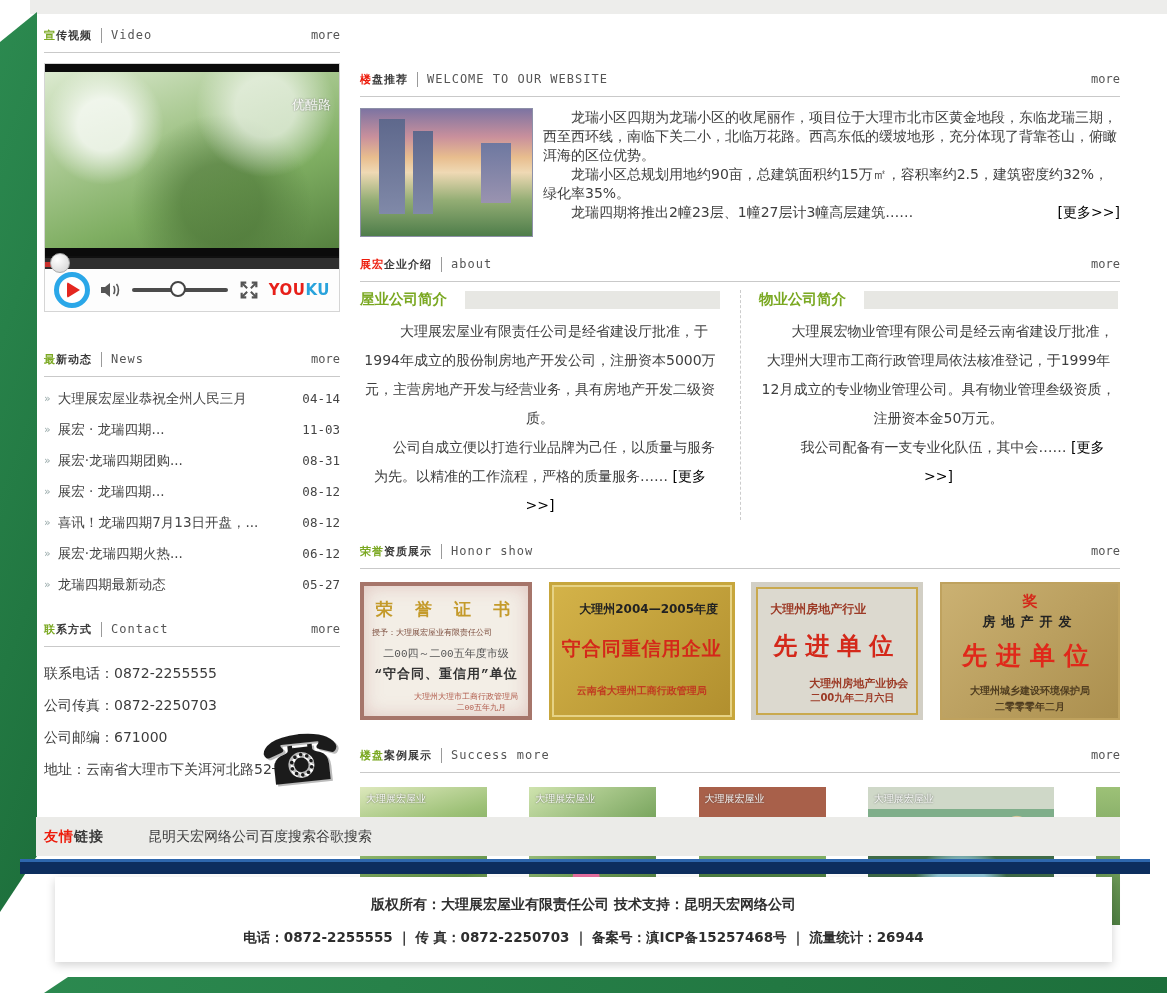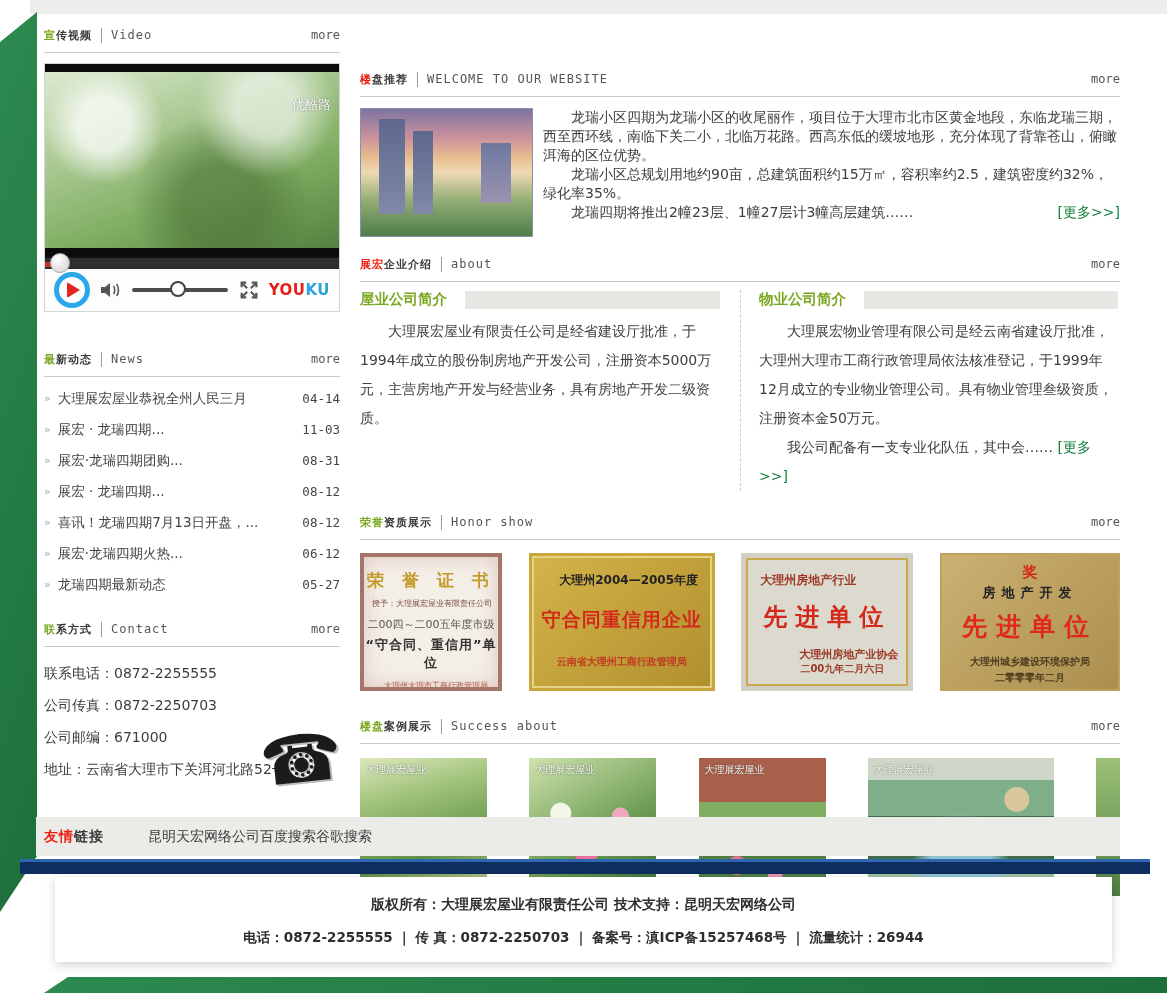--- a/index.html
+++ b/index.html
@@ -71,38 +71,38 @@
   .main{position:absolute;left:360px;top:14px;width:760px;padding-top:0;margin-top:48px;}
   .rec{display:flex;gap:10px;margin-top:11px;}
   .rec-img{width:173px;height:129px;flex:0 0 auto;position:relative;overflow:hidden;border:1px solid #8d90a8;
     background:linear-gradient(180deg,#7d74a2 0%,#c9909c 22%,#e8bd8e 38%,#efd9b4 50%,#93ad74 72%,#4e7d4a 100%);}
   .tw{position:absolute;background:linear-gradient(180deg,#5e688c,#8089a8);}
   .tw1{left:18px;top:10px;width:26px;height:95px;}
   .tw2{left:52px;top:22px;width:20px;height:83px;}
   .tw3{left:120px;top:34px;width:30px;height:60px;background:linear-gradient(180deg,#6e78a0,#9a93b0);}
   .rec-text{flex:1;font-size:14px;line-height:19px;color:var(--txt);}
   .rec-text p{text-indent:2em;}
-  .morelink{color:#15803d;text-decoration:none;cursor:pointer;font-weight:normal;}
+  .morelink{color:#000000;text-decoration:none;cursor:pointer;font-weight:normal;}
   .fr{float:right;}
 
-  .about-sec{margin-top:10px;}
+  .about-sec{margin-top:10px;text-align:center;}
   .about-cols{display:flex;margin-top:8px;}
   .acol{width:50%;padding-right:20px;}
   .acol.second{border-left:1px dashed #ccc;padding-left:18px;padding-right:2px;}
   .subhead{display:flex;align-items:center;gap:18px;}
   .subhead b{color:var(--green);font-size:14.5px;font-weight:bold;white-space:nowrap;}
   .subbar{flex:1;height:18px;background:#e7e7e3;}
   .acol .ptext{margin-top:8px;font-size:14px;line-height:29px;color:var(--txt);}
   .acol .ptext p{text-indent:2em;}
 
   .honor-sec{margin-top:14px;}
   .certs{display:flex;justify-content:space-between;margin-top:13px;}
   .cert{height:138px;position:relative;overflow:hidden;text-align:center;cursor:pointer;}
-  .cert1{width:142px;background:#f3eee6;border:4px solid #a6756a;
-    box-shadow:inset 0 0 18px rgba(190,120,120,.35);}
+  .cert1{width:172px;background:#f3eee6;border:4px solid #a6756a;
+    box-shadow:inset 0 0 18px rgba(190,120,120,.35);font-family:Liberation Mono, monospace;}
   .cert1 .c-title{margin-top:12px;font-size:17px;font-weight:bold;color:#c49a2a;letter-spacing:6px;}
   .cert1 .c-to{margin-top:6px;font-size:8px;color:#7a4a3a;text-align:left;padding-left:8px;}
   .cert1 .c-l1{margin-top:8px;font-size:11px;color:#555;}
   .cert1 .c-l2{margin-top:4px;font-size:13px;font-weight:bold;color:#333;letter-spacing:1px;}
   .cert1 .c-iss{margin-top:8px;font-size:8px;color:#b05a4a;text-align:right;padding-right:10px;}
   .cert1 .c-date{font-size:8px;color:#b05a4a;text-align:right;padding-right:22px;}
 
   .cert2{width:186px;background:linear-gradient(135deg,#d4b349,#b18f2e);border:3px solid #c7a63c;
     box-shadow:inset 0 0 0 2px #e6d285;}
   .cert2 .c-l1{margin-top:16px;font-size:12px;font-weight:bold;color:#222;text-align:center;padding-left:14px;}
@@ -304,20 +304,21 @@
       <div class="sec-line"></div>
 
       <div class="about-cols">
         <div class="acol">
           <div class="subhead">
             <b>屋业公司简介</b>
             <span class="subbar"></span>
           </div>
           <div class="ptext">
             <p>大理展宏屋业有限责任公司是经省建设厅批准，于1994年成立的股份制房地产开发公司，注册资本5000万元，主营房地产开发与经营业务，具有房地产开发二级资质。</p>
+            <p><span>公司自成立便以打造行业品牌为己任，以质量与服务为先。以精准的工作流程，严格的质量服务…… </span><a class="morelink">[更多&gt;&gt;]</a></p>
           </div>
         </div>
         <div class="acol second">
           <div class="subhead">
             <b>物业公司简介</b>
             <span class="subbar"></span>
           </div>
           <div class="ptext">
             <p>大理展宏物业管理有限公司是经云南省建设厅批准，大理州大理市工商行政管理局依法核准登记，于1999年12月成立的专业物业管理公司。具有物业管理叁级资质，注册资本金50万元。</p>
             <p><span>我公司配备有一支专业化队伍，其中会…… </span><a class="morelink">[更多&gt;&gt;]</a></p>
@@ -362,21 +363,21 @@
           <div class="c-iss">大理州城乡建设环境保护局</div>
           <div class="c-date">二零零零年二月</div>
         </div>
       </div>
     </div>
 
     <div class="cases-sec">
       <div class="sec-head">
         <b class="zh"><span class="acc-g">楼盘</span><span>案例展示</span></b>
         <span class="sep"></span>
-        <span class="en">Success about</span>
+        <span class="en">Success more</span>
         <a class="more">more</a>
       </div>
       <div class="sec-line"></div>
 
       <div class="photos">
         <div class="photo-col">
           <div class="photo pw1 ph1">
               <span class="p-wm">大理展宏屋业</span>
             </div>
           <div class="p-cap">龙祥苑实景图</div>

